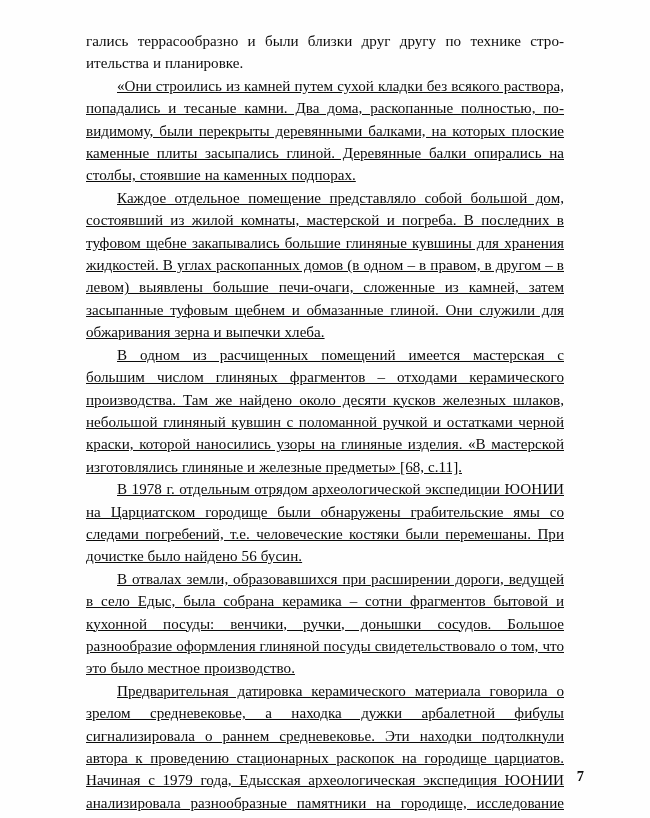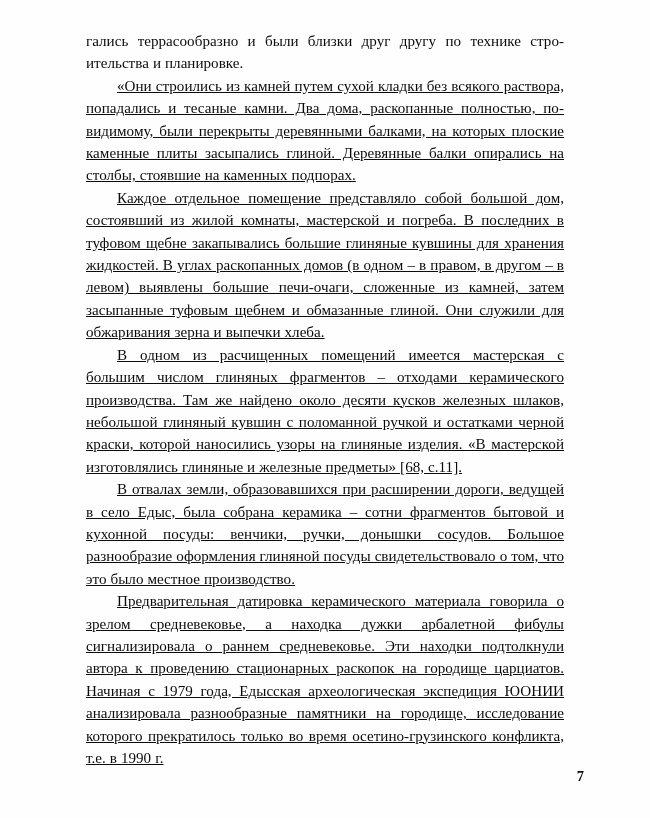--- a/index.html
+++ b/index.html
@@ -56,18 +56,19 @@
 </style>
 </head>
 <body>
 
 <div class="page">
   <div class="text-column">
     <p class="para">гались террасообразно и были близки друг другу по технике стро­ительства и планировке.</p>
     <p class="para indent">«Они строились из камней путем сухой кладки без всякого раствора, попадались и тесаные камни. Два дома, раскопанные полностью, по-видимому, были перекрыты деревянными балка­ми, на которых плоские каменные плиты засыпались глиной. Де­ревянные балки опирались на столбы, стоявшие на каменных под­порах.</p>
     <p class="para indent">Каждое отдельное помещение представляло собой большой дом, состоявший из жилой комнаты, мастерской и погреба. В послед­них в туфовом щебне закапывались большие глиняные кувшины для хранения жидкостей. В углах раскопанных домов (в одном – в правом, в другом – в левом) выявлены большие печи-очаги, сложенные из камней, затем засыпанные туфовым щебнем и об­мазанные глиной. Они служили для обжаривания зерна и выпеч­ки хлеба.</p>
     <p class="para indent">В одном из расчищенных помещений имеется мастерская с большим числом глиняных фрагментов – отходами керамическо­го производства. Там же найдено около десяти кусков железных шлаков, небольшой глиняный кувшин с поломанной ручкой и остатками черной краски, которой наносились узоры на глиня­ные изделия. «В мастерской изготовлялись глиняные и железные предметы» [68, с.11].</p>
+    <p class="para indent">В 1978 г. отдельным отрядом археологической экспедиции ЮОНИИ на Царциатском городище были обнаружены грабитель­ские ямы со следами погребений, т.е. человеческие костяки были перемешаны. При дочистке было найдено 56 бусин.</p>
     <p class="para indent">В отвалах земли, образовавшихся при расширении дороги, ведущей в село Едыс, была собрана керамика – сотни фрагмен­тов бытовой и кухонной посуды: венчики, ручки, донышки сосу­дов. Большое разнообразие оформления глиняной посуды свиде­тельствовало о том, что это было местное производство.</p>
     <p class="para indent">Предварительная датировка керамического материала говори­ла о зрелом средневековье, а находка дужки арбалетной фибулы сигнализировала о раннем средневековье. Эти находки подтолк­нули автора к проведению стационарных раскопок на городище царциатов. Начиная с 1979 года, Едысская археологическая экс­педиция ЮОНИИ анализировала разнообразные памятники на городище, исследование которого прекратилось только во время осетино-грузинского конфликта, т.е. в 1990 г.</p>
 
   </div>
   <div class="page-number">7</div>
 </div>
 
 </body></html>

